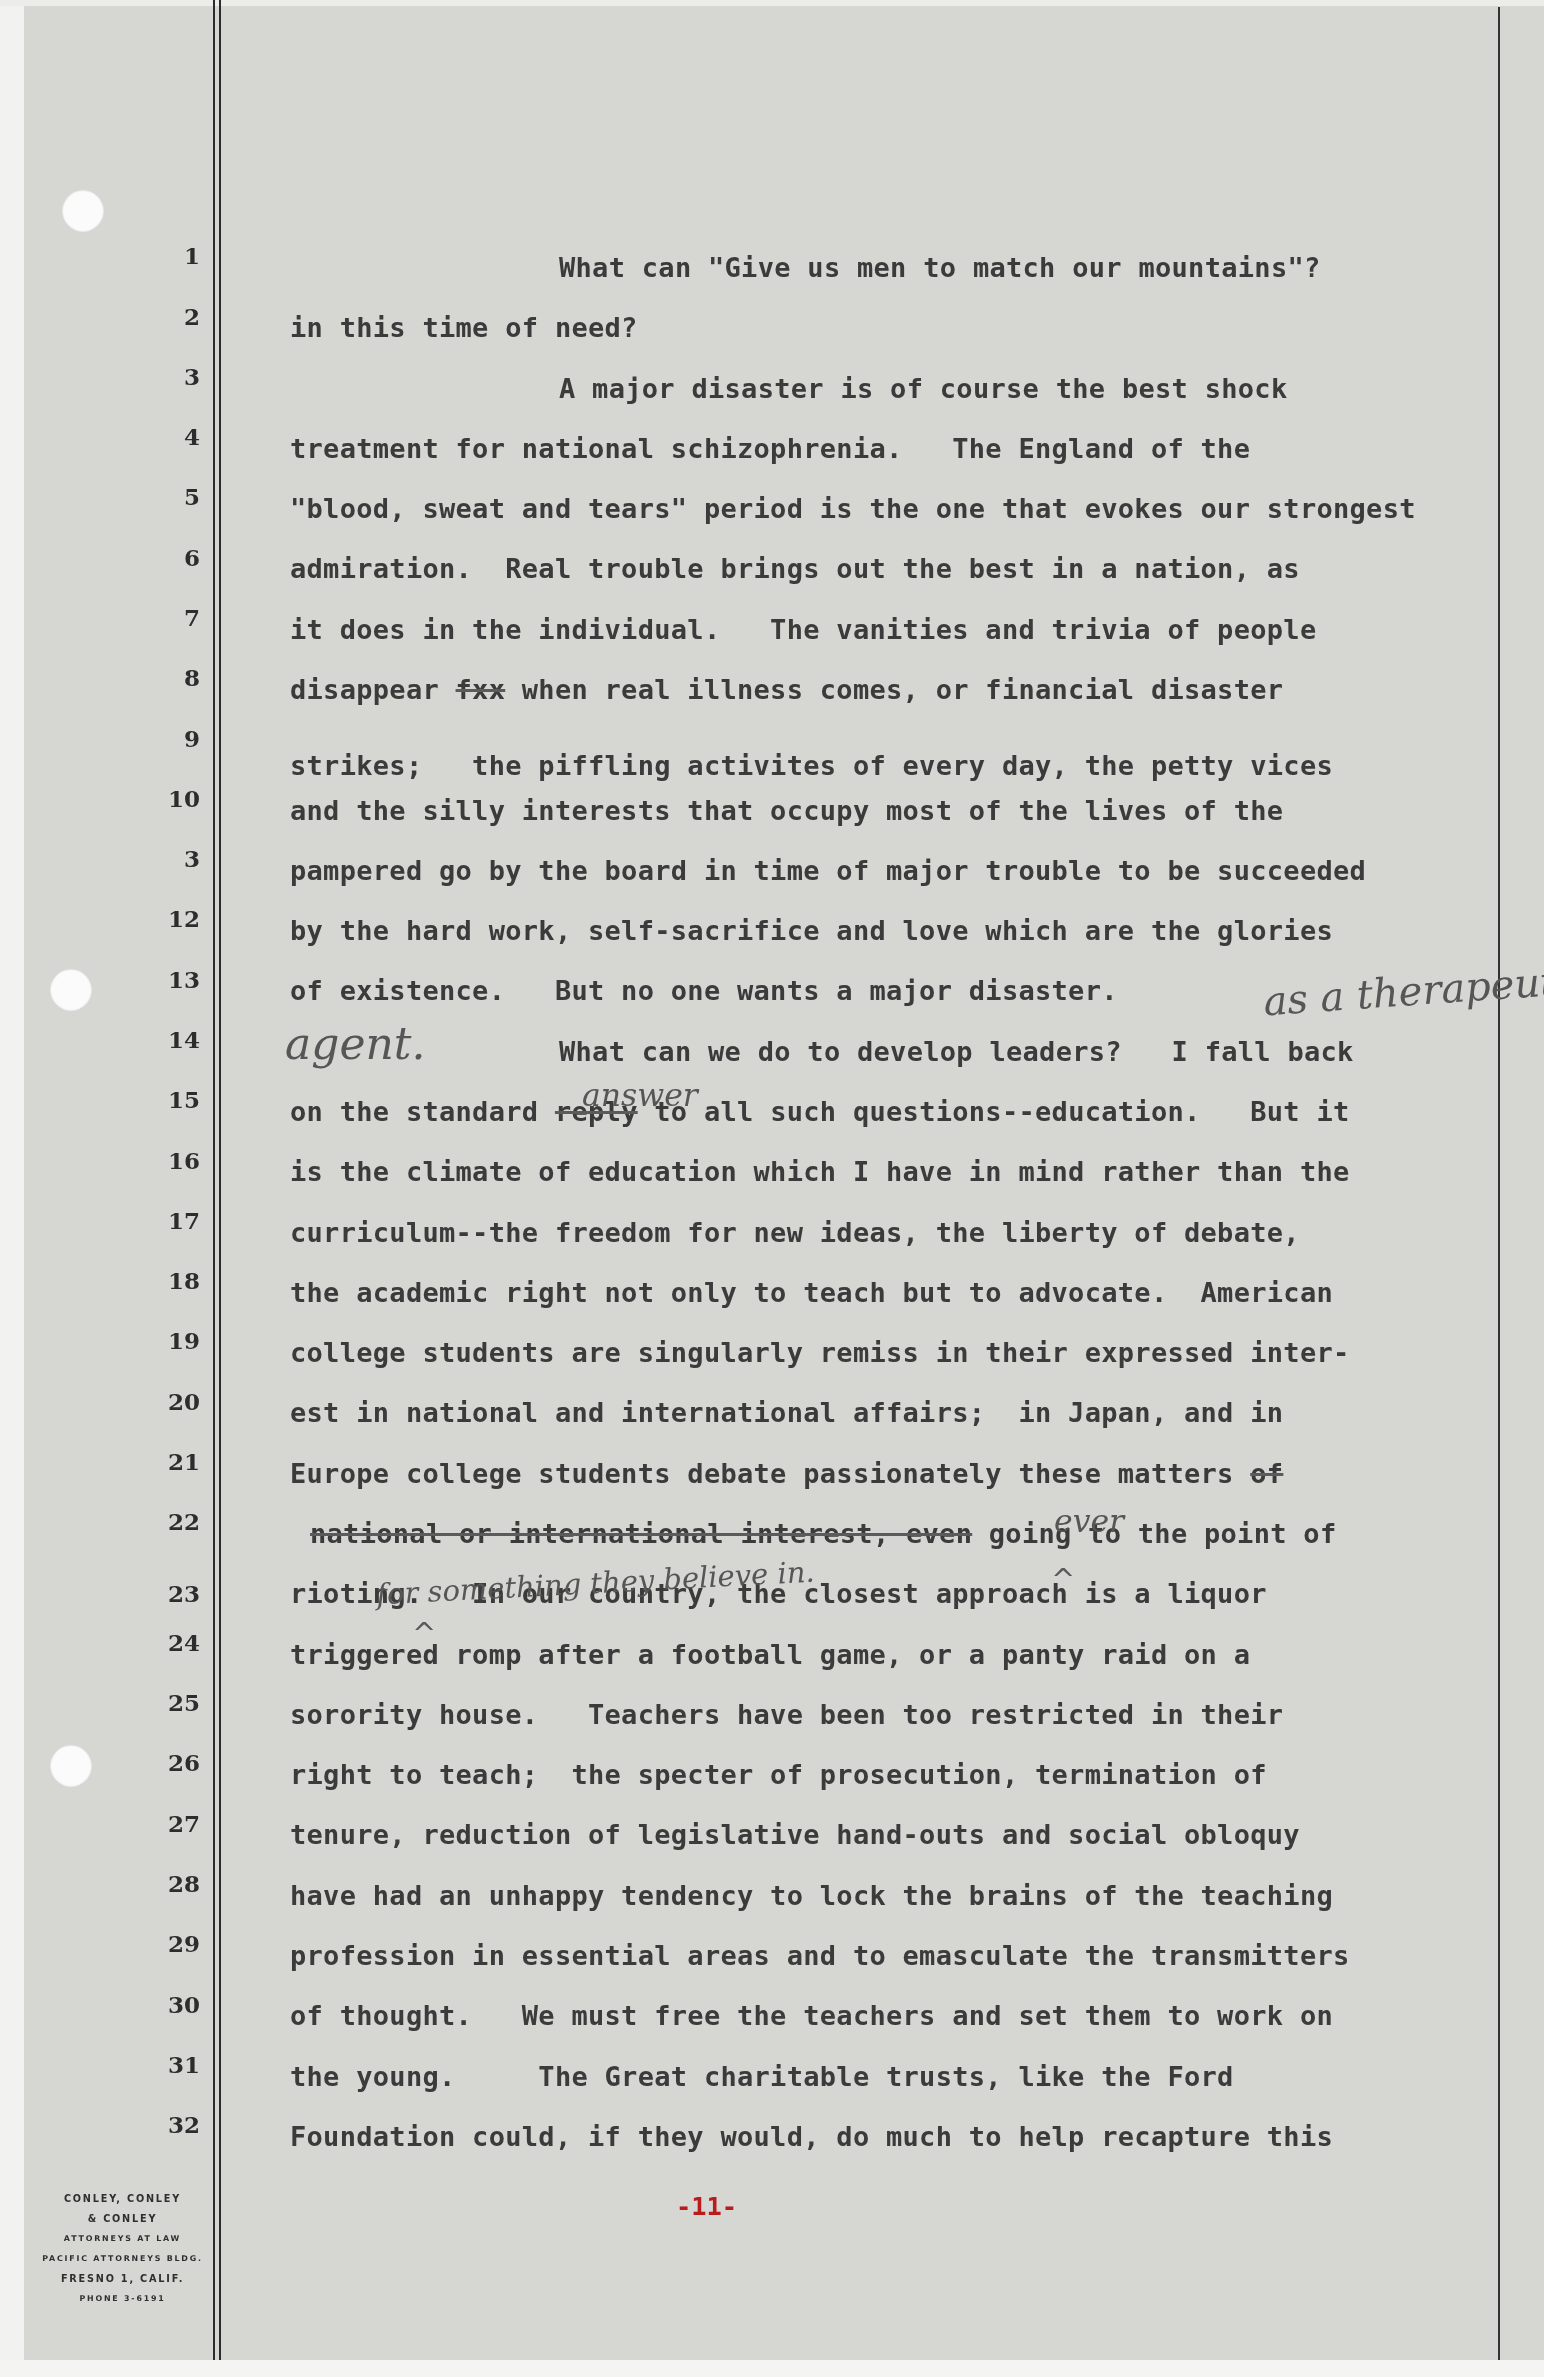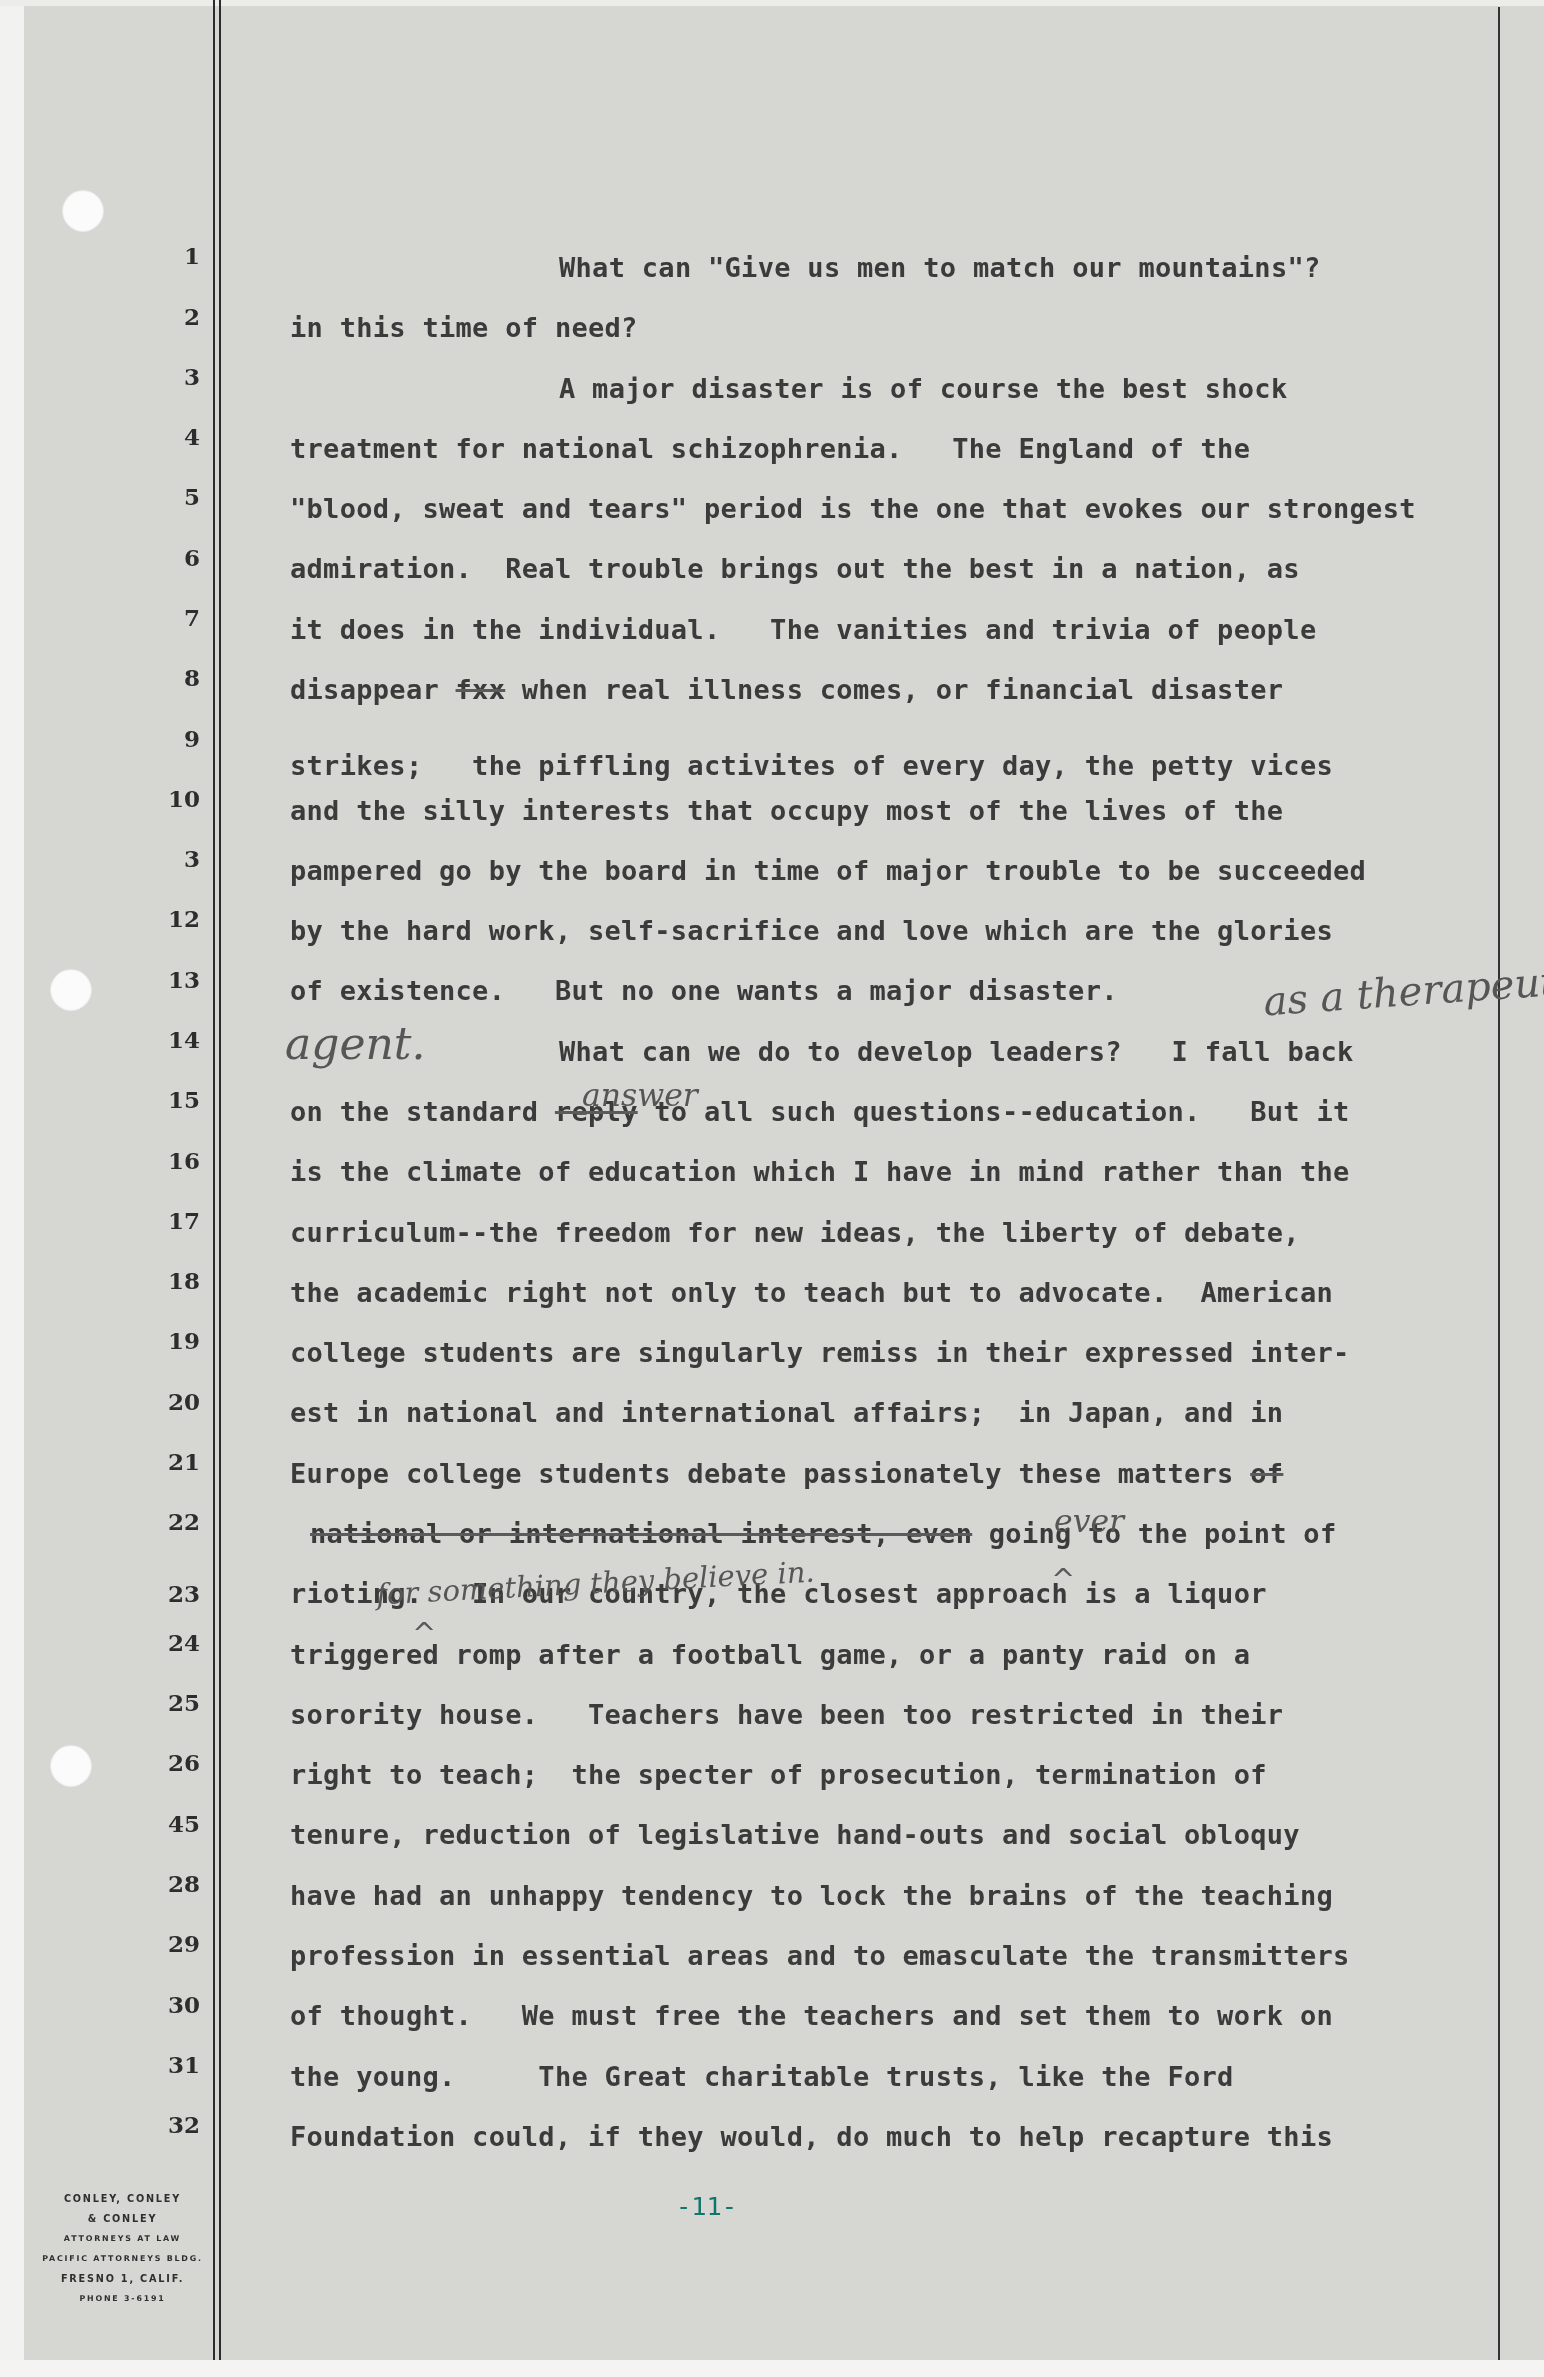--- a/index.html
+++ b/index.html
@@ -41,21 +41,21 @@
   .caret { position: absolute; font-family: "DejaVu Sans", sans-serif; color: #5a5a5a; font-size: 29px; }
   .firm {
     position: absolute; left: 24px; top: 2189px; width: 197px; text-align: center;
     font-family: "DejaVu Sans", "Liberation Sans", sans-serif; font-weight: bold;
     color: #2f2f2f; letter-spacing: 1.8px;
   }
   .firm div { line-height: 20px; }
   .firm .big { font-size: 9.7px; }
   .firm .small { font-size: 7.9px; }
   .page-number {
-    position: absolute; left: 676px; top: 2191px; font-size: 25.4px; font-weight: normal; color: #0f766e;
+    position: absolute; left: 676px; top: 2191px; font-size: 25.4px; font-weight: bold; color: #b91c1c;
   }
 </style>
 </head>
 <body>
 
 <div class="top-strip"></div>
 <div class="page"></div>
 <div class="bottom-strip"></div>
 
 <div class="rule-left-a"></div>
@@ -86,21 +86,21 @@
     <div class="line-num" style="top: 1207px;">17</div>
     <div class="line-num" style="top: 1267px;">18</div>
     <div class="line-num" style="top: 1327px;">19</div>
     <div class="line-num" style="top: 1388px;">20</div>
     <div class="line-num" style="top: 1448px;">21</div>
     <div class="line-num" style="top: 1508px;">22</div>
     <div class="line-num" style="top: 1580px; text-align: right;">23</div>
     <div class="line-num" style="top: 1629px;">24</div>
     <div class="line-num" style="top: 1689px;">25</div>
     <div class="line-num" style="top: 1749px;">26</div>
-    <div class="line-num" style="top: 1810px;">45</div>
+    <div class="line-num" style="top: 1810px;">27</div>
     <div class="line-num" style="top: 1870px;">28</div>
     <div class="line-num" style="top: 1930px;">29</div>
     <div class="line-num" style="top: 1991px;">30</div>
     <div class="line-num" style="top: 2051px;">31</div>
     <div class="line-num" style="top: 2111px;">32</div>
   </div>
 
 <div id="text-body">
     <div class="text-line" style="top: 252px; left: 559px;"><span>What can "Give us men to match our mountains"?</span></div>
     <div class="text-line" style="top: 312px; left: 290px;"><span>in this time of need?</span></div>

